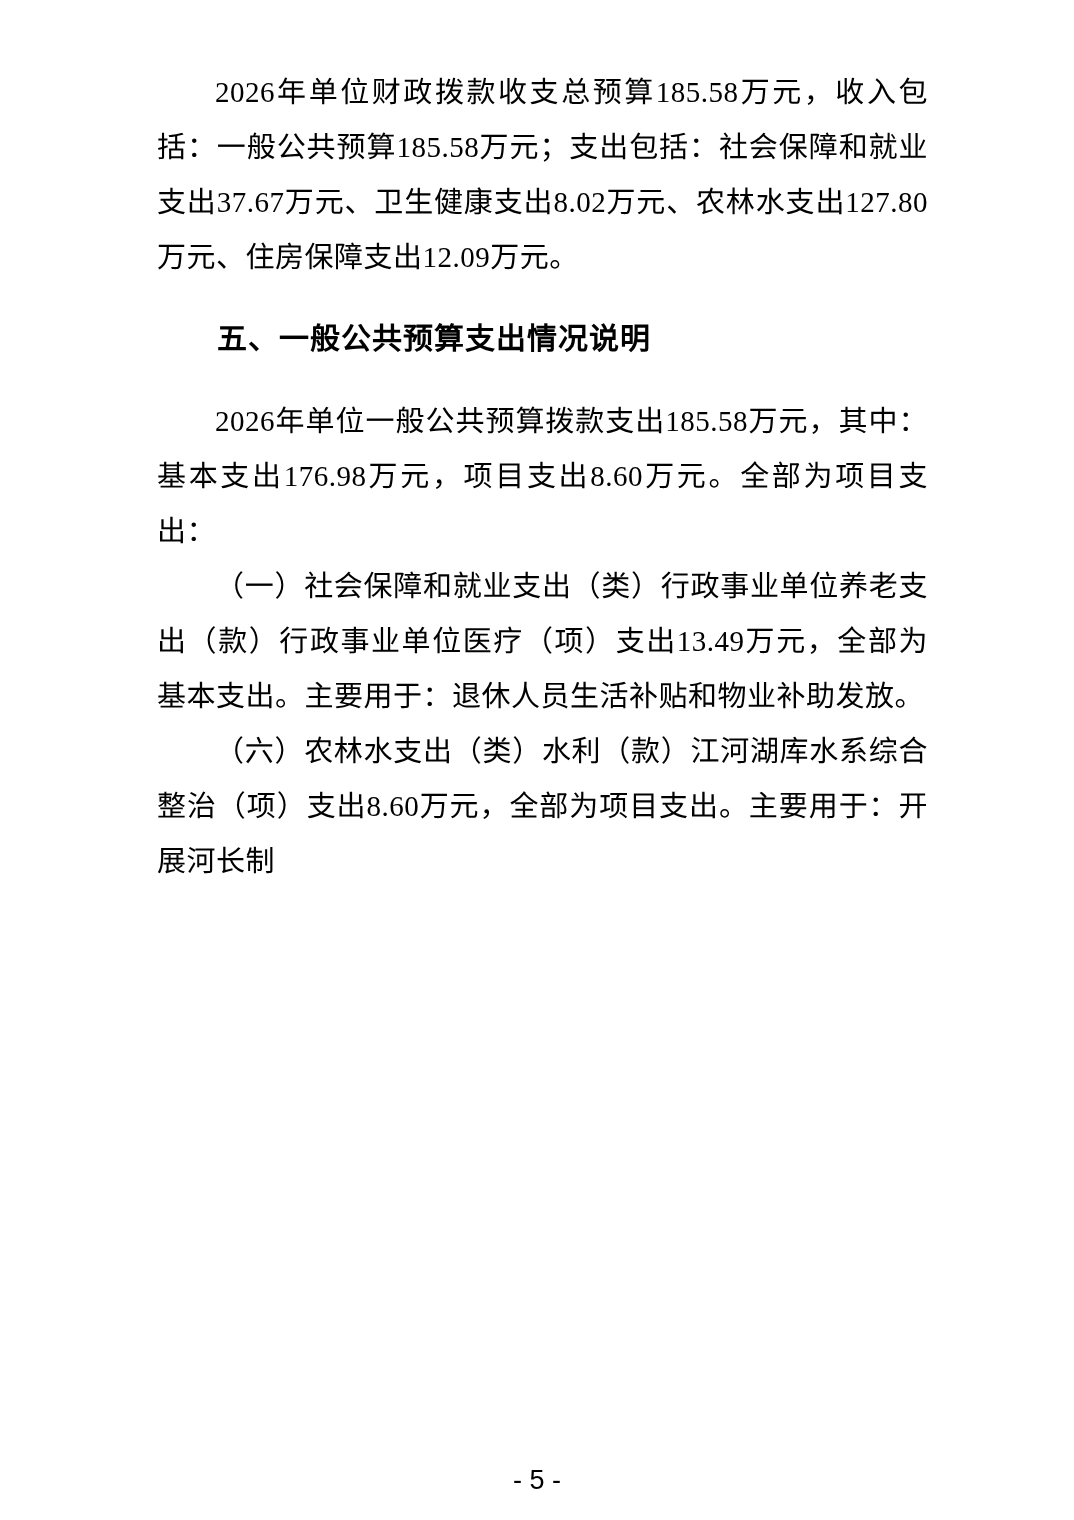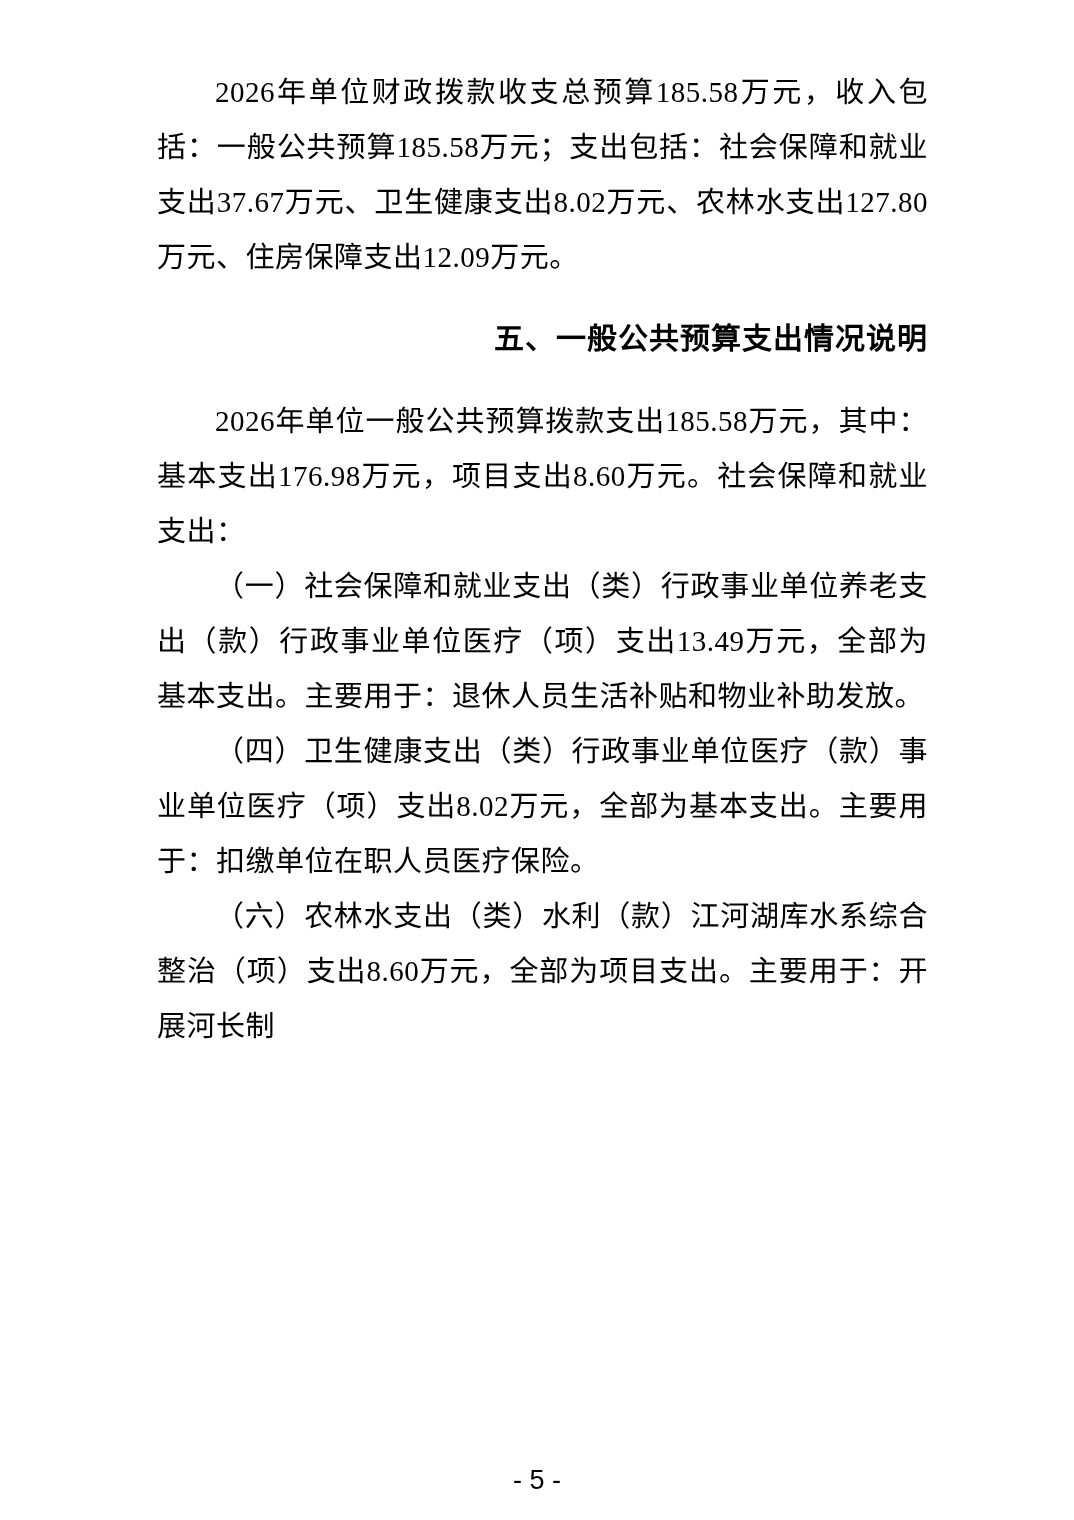--- a/index.html
+++ b/index.html
@@ -34,21 +34,20 @@
   }
   .section-heading {
     margin: 26px 0 28px 0;
     font-family: "Liberation Sans", "DejaVu Sans", sans-serif;
     font-weight: 700;
     font-size: 30px;
     line-height: 55px;
     color: #000000;
     text-indent: 2em;
     letter-spacing: 1px;
-    text-align: right;
   }
   .page-footer {
     position: absolute;
     left: 0;
     right: 0;
     bottom: 26px;
     text-align: center;
     font-family: "Liberation Sans", "DejaVu Sans", sans-serif;
     font-size: 27px;
     line-height: 30px;
@@ -58,27 +57,26 @@
 </head>
 <body>
 
 <div class="page">
   <div class="doc-body">
 
     <p class="body-para">2026年单位财政拨款收支总预算185.58万元，收入包括：一般公共预算185.58万元；支出包括：社会保障和就业支出37.67万元、卫生健康支出8.02万元、农林水支出127.80万元、住房保障支出12.09万元。</p>
 
     <h2 class="section-heading">五、一般公共预算支出情况说明</h2>
 
-    <p class="body-para">2026年单位一般公共预算拨款支出185.58万元，其中：基本支出176.98万元，项目支出8.60万元。社会保障和就业支出：</p>
+    <p class="body-para">2026年单位一般公共预算拨款支出185.58万元，其中：基本支出176.98万元，项目支出8.60万元。全部为项目支出：</p>
 
     <p class="body-para">（一）社会保障和就业支出（类）行政事业单位养老支出（款）行政事业单位医疗（项）支出13.49万元，全部为基本支出。主要用于：退休人员生活补贴和物业补助发放。</p>
 
 
 
-    <p class="body-para">（四）卫生健康支出（类）行政事业单位医疗（款）事业单位医疗（项）支出8.02万元，全部为基本支出。主要用于：扣缴单位在职人员医疗保险。</p>
 
 
     <p class="body-para">（六）农林水支出（类）水利（款）江河湖库水系综合整治（项）支出8.60万元，全部为项目支出。主要用于：开展河长制</p>
 
   </div>
 
   <div class="page-footer">- 5 -</div>
 </div>
 
 </body></html>

